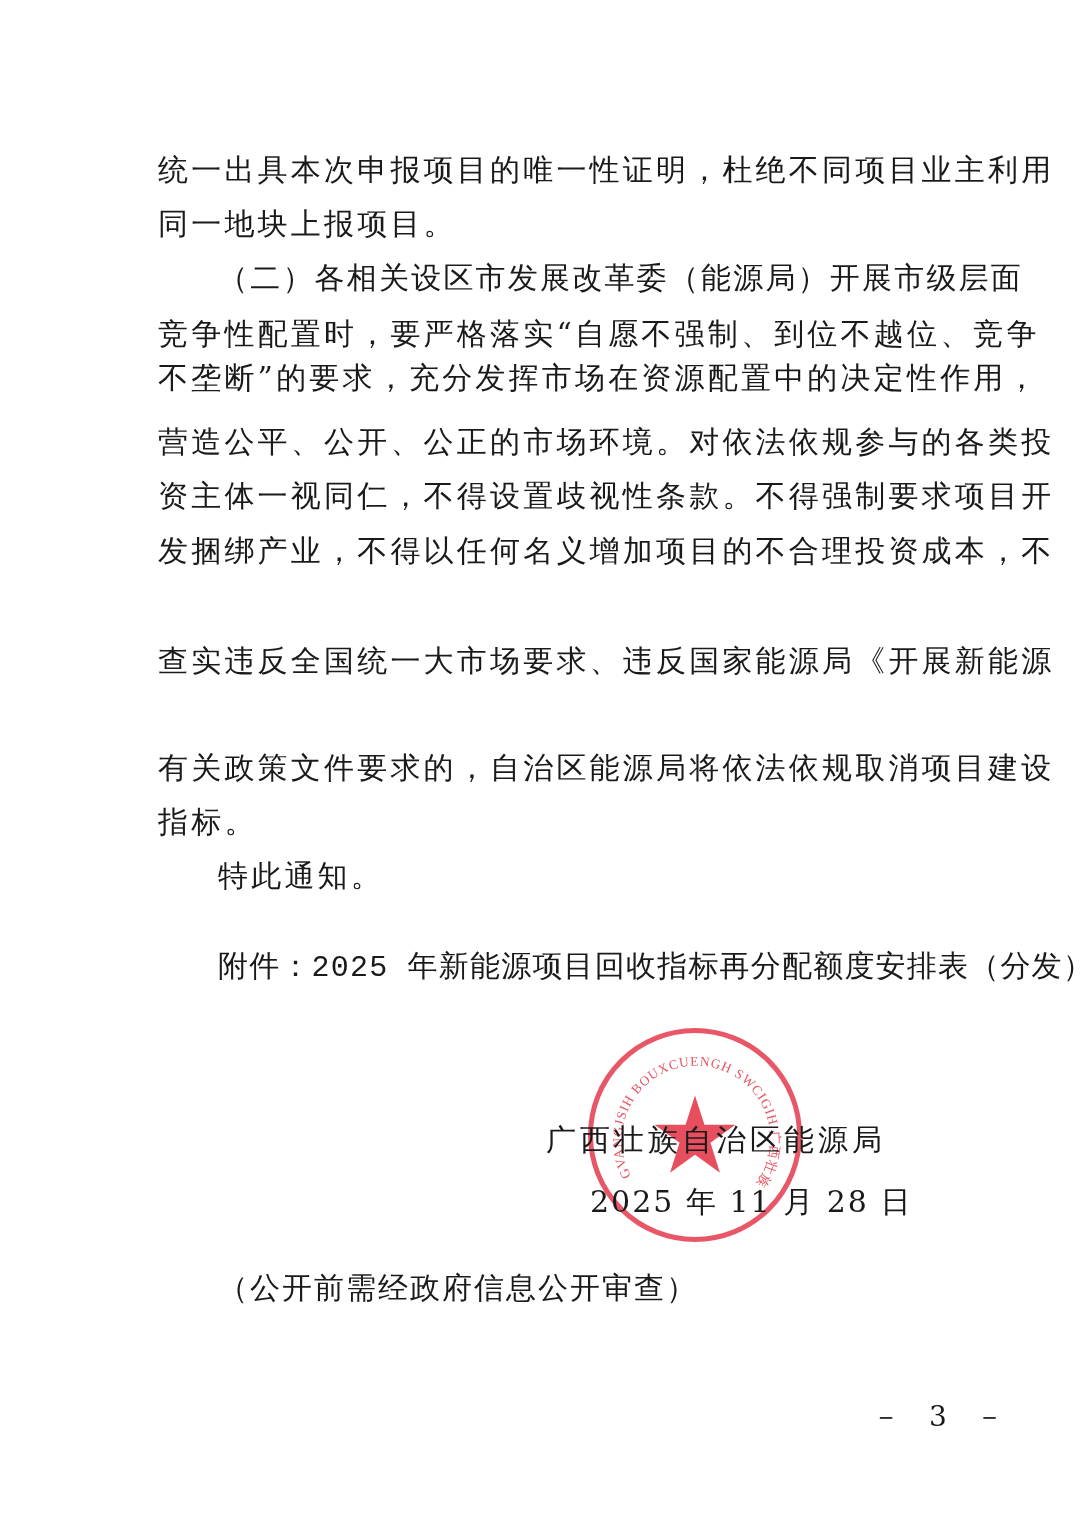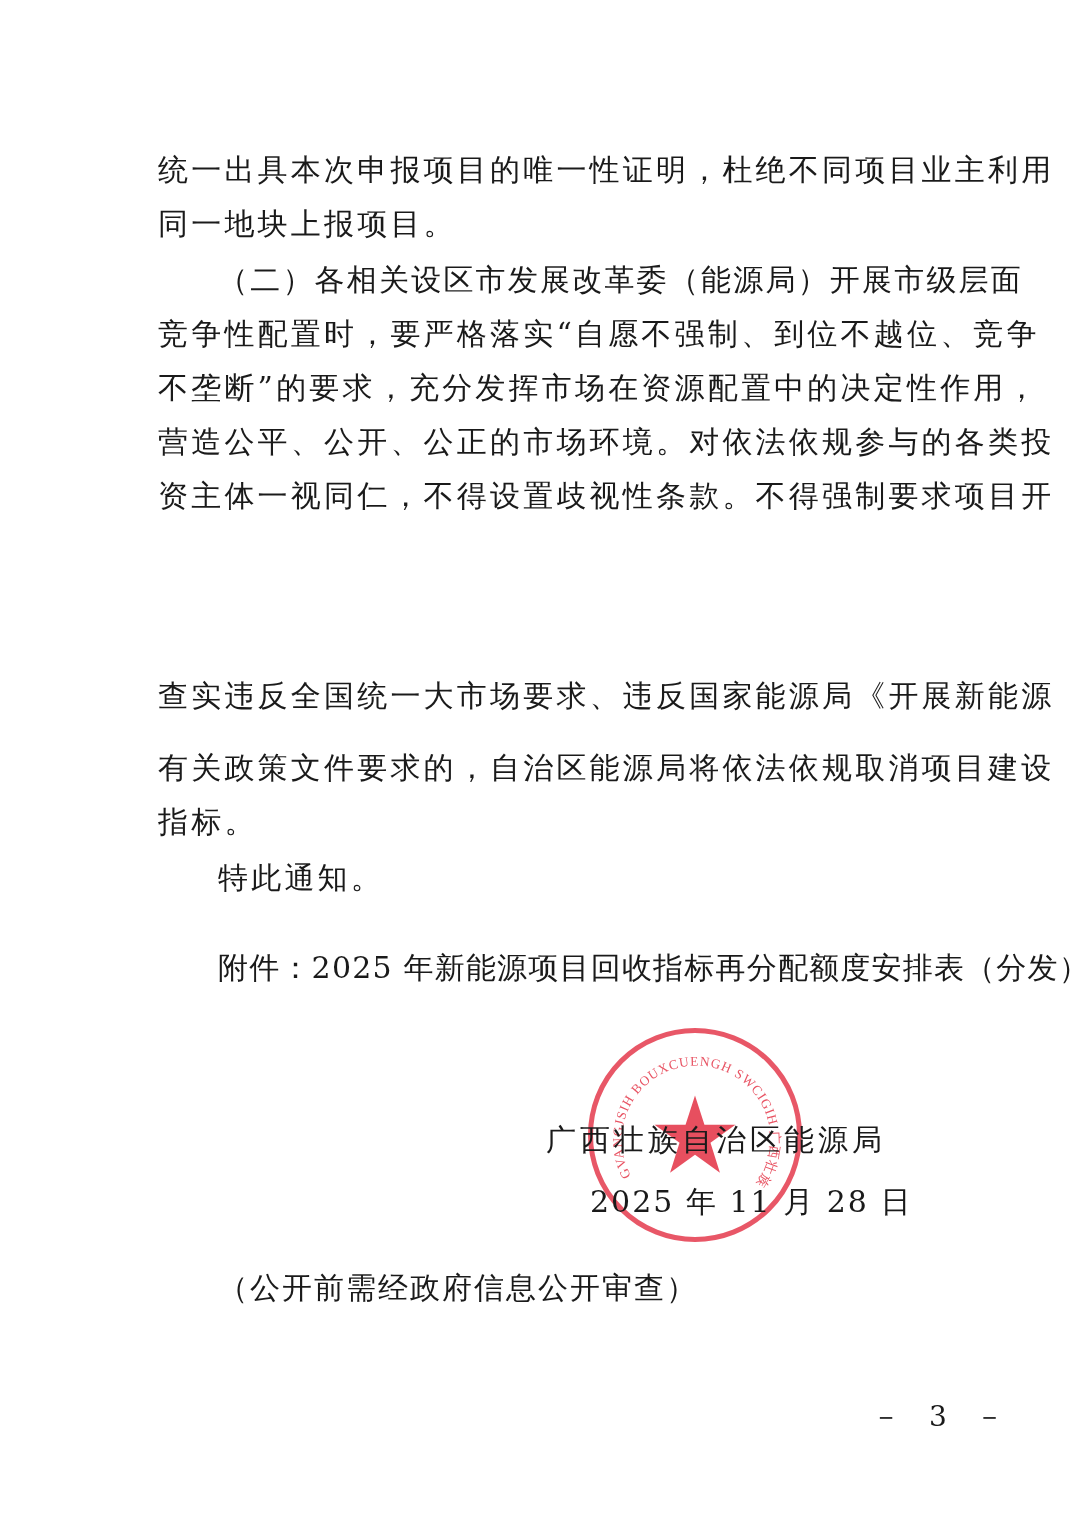--- a/index.html
+++ b/index.html
@@ -15,21 +15,21 @@
     position: absolute; left: 0; top: 0; width: 1080px; height: 1526px;
   }
   .line {
     position: absolute;
     left: 158px;
     font-size: 30px;
     line-height: 36px;
     letter-spacing: 3.2px;
     white-space: nowrap;
   }
-  .indent { left: 218px; }
+  .indent { left: 218px; font-family: Liberation Mono, monospace; }
   .seal {
     position: absolute;
     left: 588px; top: 1028px;
     width: 214px; height: 214px;
     border-radius: 50%;
     border: 5px solid rgba(226, 40, 60, 0.78);
     box-sizing: border-box;
   }
   .seal-star {
     position: absolute;
@@ -57,24 +57,25 @@
 </head>
 <body>
 
 <div class="page">
 
   <div class="line" style="top:152px">统一出具本次申报项目的唯一性证明，杜绝不同项目业主利用</div>
   <div class="line" style="top:206px">同一地块上报项目。</div>
 
   <div class="line indent" style="top:262px; left:218px; letter-spacing:2.2px;">（二）各相关设区市发展改革委（能源局）开展市级层面</div>
   <div class="line" style="top:316px">竞争性配置时，要严格落实“自愿不强制、到位不越位、竞争</div>
-  <div class="line" style="top:370px">不垄断”的要求，充分发挥市场在资源配置中的决定性作用，</div>
+  <div class="line" style="top:360px">不垄断”的要求，充分发挥市场在资源配置中的决定性作用，</div>
   <div class="line" style="top:478px">资主体一视同仁，不得设置歧视性条款。不得强制要求项目开</div>
   <div class="line" style="top:424px">营造公平、公开、公正的市场环境。对依法依规参与的各类投</div>
-  <div class="line" style="top:678px">查实违反全国统一大市场要求、违反国家能源局《开展新能源</div>
+  <div class="line" style="top:533px">发捆绑产业，不得以任何名义增加项目的不合理投资成本，不</div>
+  <div class="line" style="top:643px">查实违反全国统一大市场要求、违反国家能源局《开展新能源</div>
   <div class="line" style="top:750px">有关政策文件要求的，自治区能源局将依法依规取消项目建设</div>
   <div class="line" style="top:804px">指标。</div>
 
   <div class="line indent" style="top:860px">特此通知。</div>
 
   <div class="line indent" style="top:950px; letter-spacing:1.2px;">附件：2025 年新能源项目回收指标再分配额度安排表（分发）</div>
 
   <div class="seal">
     <svg class="seal-text" viewBox="0 0 214 214">
       <defs>

